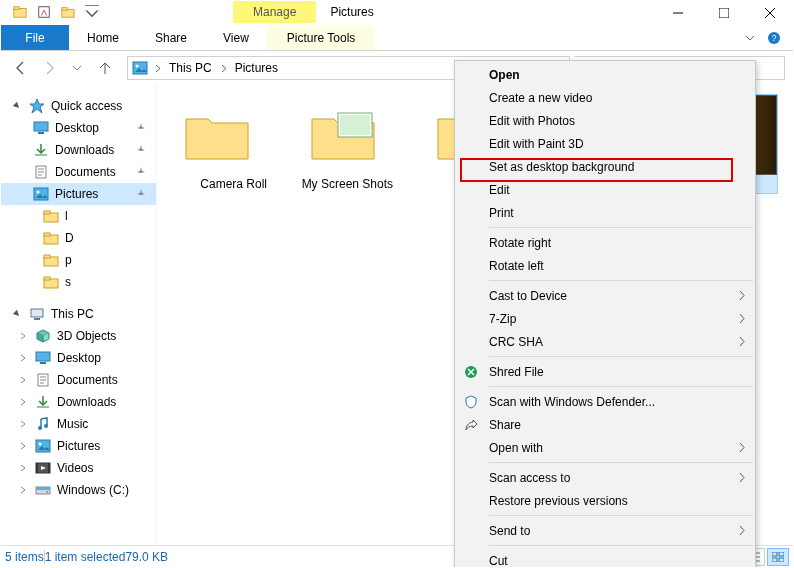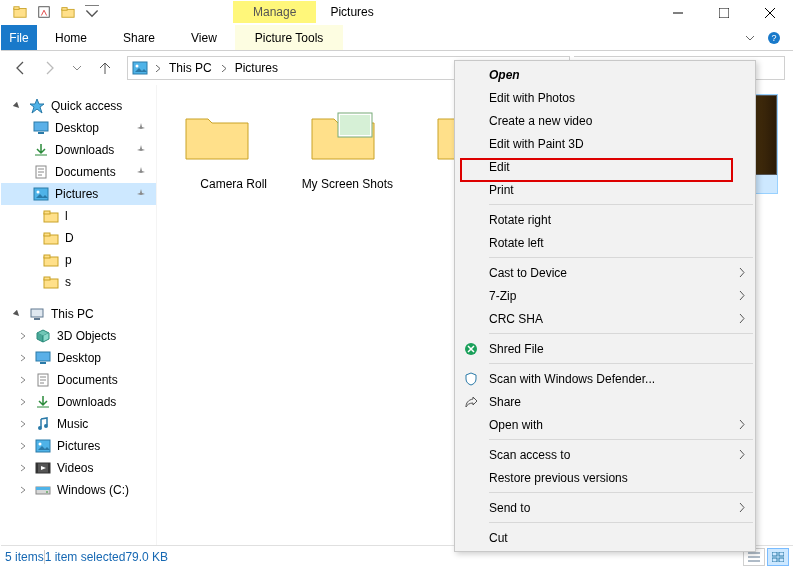--- a/index.html
+++ b/index.html
@@ -14,21 +14,21 @@
   .ribbon-tab-context { display: flex; align-items: center; margin-left: 130px; }
   .manage-tab { background: #fff77a; color: #555; padding: 4px 20px; font-size: 12px; }
   .window-title-text { padding: 4px 14px; display: flex; align-items: center; }
   .title-spacer { flex: 1; }
   .win-controls { display: flex; }
   .win-btn { width: 46px; height: 24px; display: flex; align-items: center; justify-content: center; }
   .win-btn svg { width: 10px; height: 10px; }
 
   
   .ribbon { height: 26px; display: flex; align-items: stretch; border-bottom: 1px solid #d0d0d0; }
-  .file-tab { background: #1979ca; color: #fff; width: 36px; display: flex; align-items: center; justify-content: center; }
+  .file-tab { background: #1979ca; color: #fff; width: 68px; display: flex; align-items: center; justify-content: center; }
   .r-tab { padding: 0 18px; display: flex; align-items: center; }
   .picture-tools { background: #fdfde1; padding: 0 20px; display: flex; align-items: center; }
   .ribbon-spacer { flex: 1; }
   .ribbon-actions { display: flex; align-items: center; padding-right: 8px; gap: 2px; }
   .ribbon-help { width: 22px; height: 22px; display: flex; align-items: center; justify-content: center; }
 
   
   .navbar { height: 34px; display: flex; align-items: center; padding: 4px 8px; gap: 4px; border-bottom: 0; }
   .nav-btn { width: 24px; height: 24px; display: flex; align-items: center; justify-content: center; color: #888; }
   .nav-btn.fwd svg { transform: scaleX(-1); }
@@ -64,21 +64,21 @@
   .file-item .thumb { height: 80px; background: linear-gradient(90deg,#2a1a06,#6b4a14,#2a1a06); border: 1px solid #555; }
   .file-item .cap { padding: 2px 0; }
 
   
   .ctx-menu { position: absolute; left: 453px; top: 59px; width: 302px; background: #f2f2f2; border: 1px solid #c8c8c8; box-shadow: 2px 2px 6px rgba(0,0,0,0.2); padding: 2px 0; }
   .ctx-item { height: 23px; display: flex; align-items: center; padding: 0 18px 0 34px; position: relative; }
   .ctx-item .ico { position: absolute; left: 8px; width: 16px; height: 16px; display: flex; align-items: center; justify-content: center; }
   .ctx-item .ico svg { width: 14px; height: 14px; }
   .ctx-item .sub { position: absolute; right: 10px; }
   .ctx-item .sub svg { width: 6px; height: 9px; }
-  .ctx-item.bold { font-weight: bold; font-style: italic; }
+  .ctx-item.bold { font-weight: bold; }
   .ctx-sep { height: 1px; background: #d8d8d8; margin: 3px 2px 3px 34px; }
   .ctx-highlight { position: absolute; left: 459px; top: 157px; width: 273px; height: 24px; border: 2px solid #dd0000; pointer-events: none; }
 
   
   .statusbar { height: 22px; border-top: 1px solid #e0e0e0; display: flex; align-items: center; padding: 0 4px; color: #1668b3; font-size: 12px; }
   .statusbar .sep { width: 1px; height: 14px; background: #ccc; }
   .statusbar-spacer { flex: 1; }
   .view-toggle { display: flex; gap: 2px; }
   .view-toggle .vb { width: 22px; height: 18px; border: 1px solid #d0d0d0; display: flex; align-items: center; justify-content: center; }
   .view-toggle .vb.active { background: #cde8ff; border-color: #7abcff; }
@@ -515,27 +515,30 @@
           </svg>
         </div>
     </div>
   </div>
 
   <div class="ctx-menu" id="ctxmenu">
       <div class="ctx-item bold">
         <span>Open</span>
       </div>
       <div class="ctx-item">
+        <span>Create a new video</span>
+      </div>
+      <div class="ctx-item">
         <span>Edit with Photos</span>
       </div>
       <div class="ctx-item">
-        <span>Create a new video</span>
-      </div>
-      <div class="ctx-item">
         <span>Edit with Paint 3D</span>
+      </div>
+      <div class="ctx-item">
+        <span>Set as desktop background</span>
       </div>
       <div class="ctx-item">
         <span>Edit</span>
       </div>
       <div class="ctx-item">
         <span>Print</span>
       </div>
       <div class="ctx-sep"></div>
       <div class="ctx-item">
         <span>Rotate right</span>

